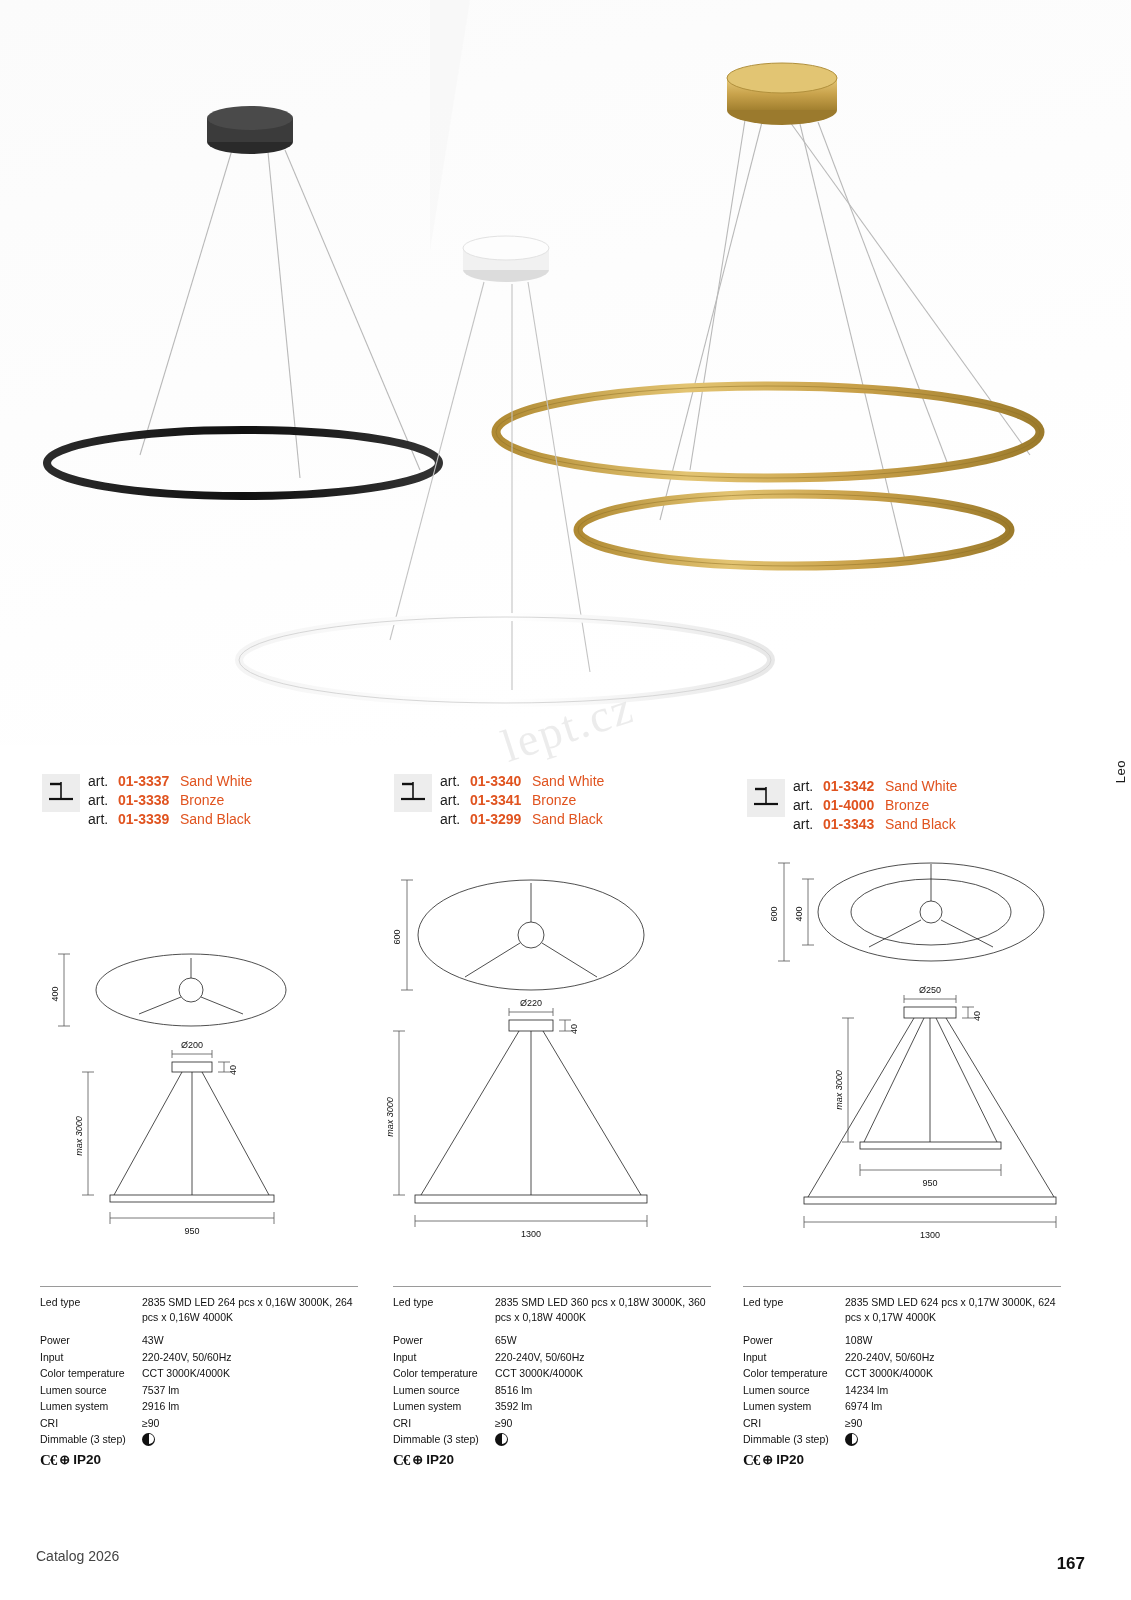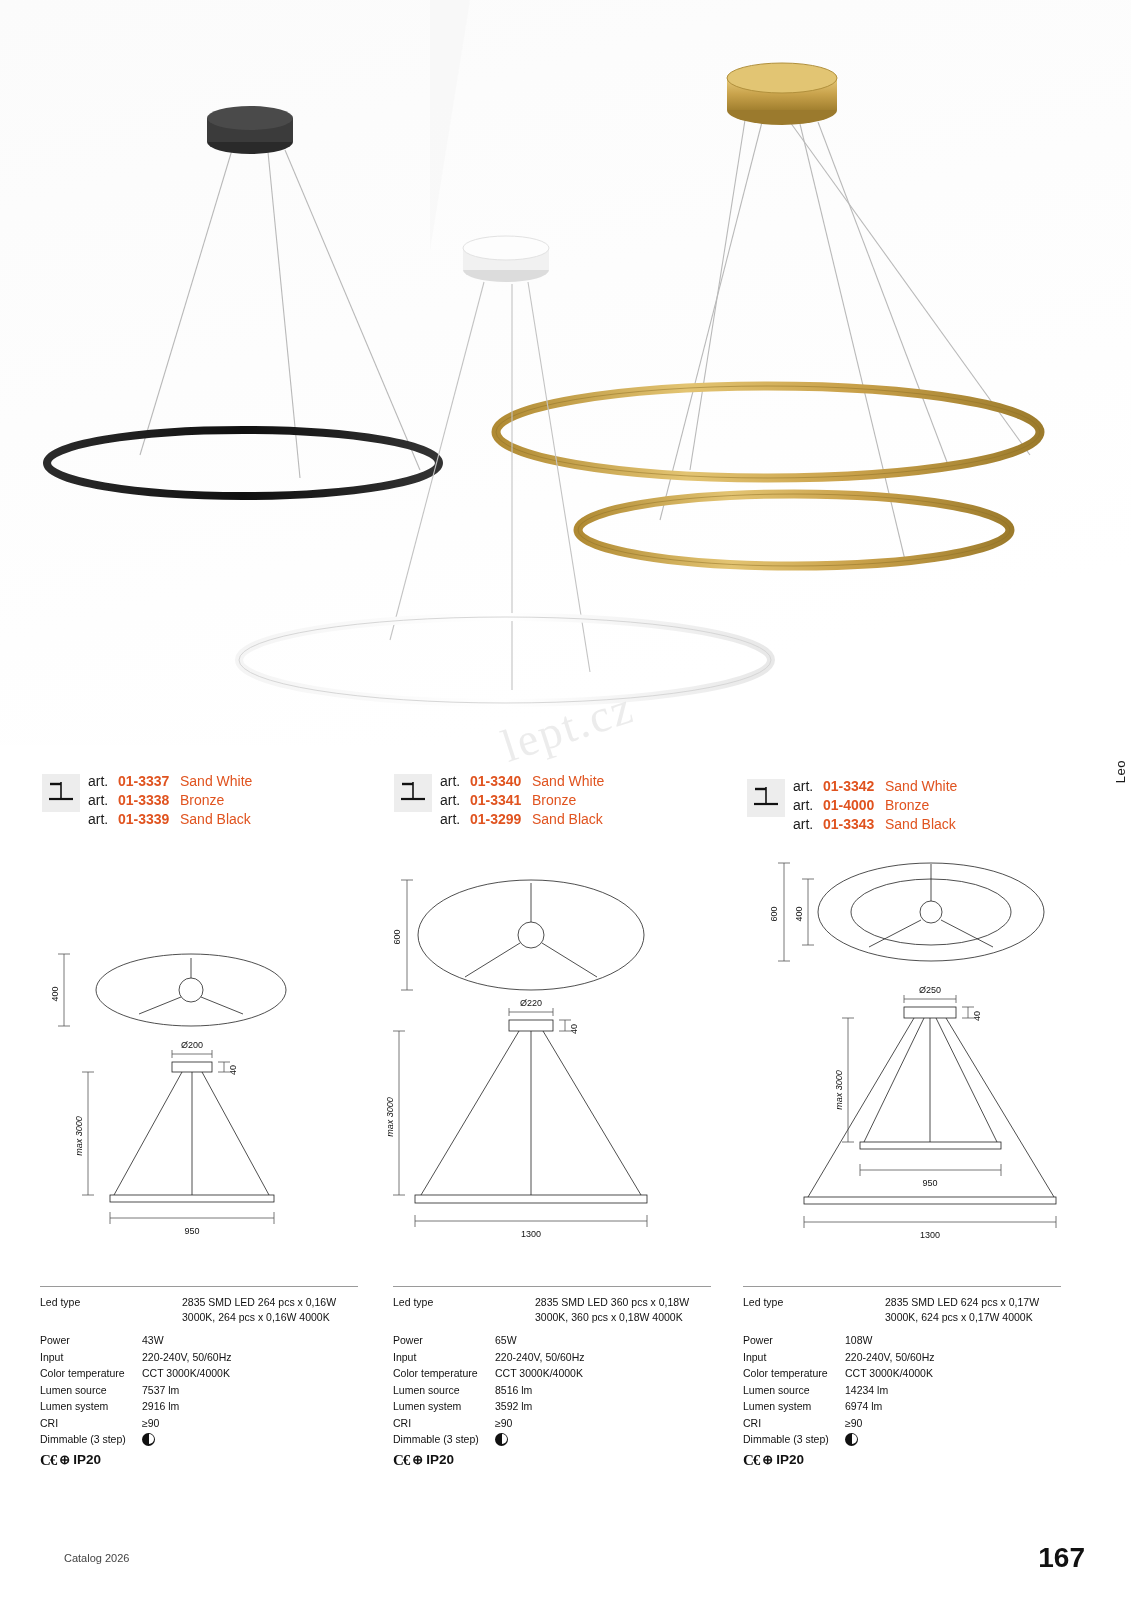--- a/index.html
+++ b/index.html
@@ -21,30 +21,30 @@
     top: 760px;
     font-size: 13px;
     letter-spacing: .5px;
     transform: rotate(-90deg);
     transform-origin: right top;
     color: #1a1a1a;
     white-space: nowrap;
   }
   .footer-left {
     position: absolute;
-    left: 64px;
+    left: 36px;
     bottom: 36px;
-    font-size: 11px;
+    font-size: 14px;
     color: #444;
   }
   .footer-right {
     position: absolute;
     right: 46px;
     bottom: 26px;
-    font-size: 28px;
+    font-size: 17px;
     font-weight: bold;
     color: #111;
   }
 
   .watermark {
     position: absolute;
     left: 500px;
     top: 700px;
     font-size: 46px;
     color: rgba(150,150,150,0.18);
@@ -87,21 +87,21 @@
     font-size: 10.5px;
     line-height: 14.5px;
     color: #111;
   }
   .spec .hr { border-top: 1px solid #9a9a9a; margin-bottom: 6px; }
   .spec .line { display: flex; padding: 1px 0; }
   .spec .line .k { width: 102px; flex: 0 0 102px; }
   .spec .line .v { flex: 1; }
   .spec .ledtype { display: flex; padding: 2px 0 8px 0; }
   .spec .ledtype .k { width: 102px; flex: 0 0 102px; }
-  .spec .ledtype .v { flex: 1; margin-left: 40px; }
+  .spec .ledtype .v { flex: 1; }
   .spec .dim-row { display: flex; align-items: center; padding-top: 1px; }
   .spec .dim-row .k { width: 102px; flex: 0 0 102px; }
   .certs {
     display: flex; align-items: center; gap: 3px;
     margin-top: 6px; font-size: 13px; font-weight: bold;
   }
   .certs .ce { font-family: "Liberation Serif", serif; font-weight: bold; font-size: 15px; letter-spacing: -1px;}
   .certs .ip { font-size: 13.5px; font-weight: bold; }
   .moon {
     display: inline-block; width: 13px; height: 13px; border-radius: 50%;

